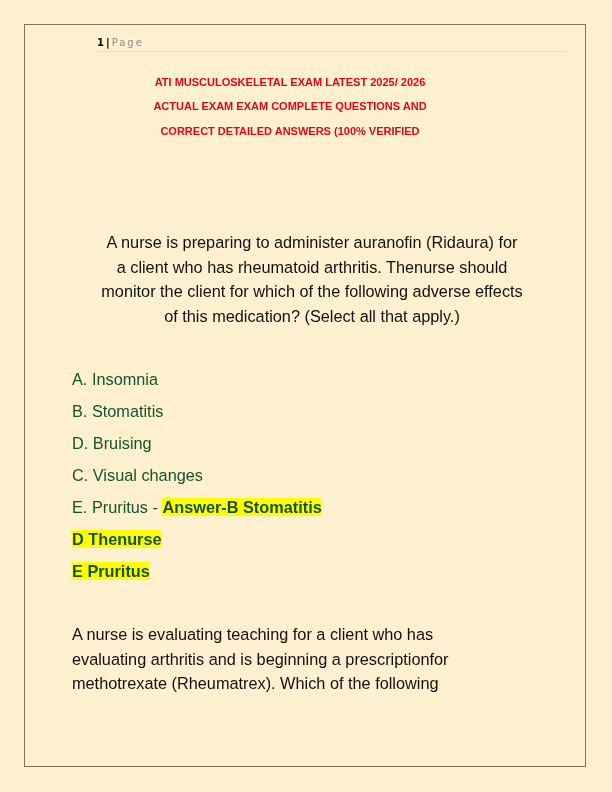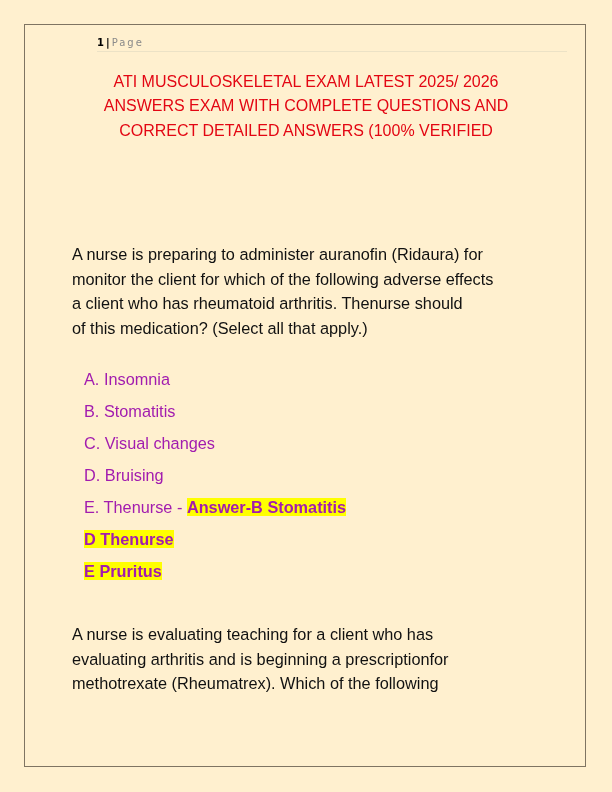--- a/index.html
+++ b/index.html
@@ -26,77 +26,77 @@
     font-family: "DejaVu Sans", sans-serif;
     font-size: 10px;
     line-height: 13px;
     margin-left: 31px;
   }
   .page-num { font-weight: bold; color: #000; }
   .page-sep { font-weight: bold; color: #000; margin: 0 2px; }
   .page-word { color: #8a8a8a; letter-spacing: 2px; }
   .title {
     position: absolute;
-    left: 72px; top: 70px;
+    left: 56px; top: 70px;
     width: 468px;
     text-align: center;
     color: #E30613;
-    font-weight: normal;
-    font-size: 16px;
+    font-weight: bold;
+    font-size: 11px;
     line-height: 24.3px;
   }
   .title-line { display: block; white-space: nowrap; }
   .para {
     position: absolute;
     left: 72px;
     width: 480px;
     color: #111;
     font-size: 16.3px;
     line-height: 24.5px;
   }
   .para .line { display: block; white-space: nowrap; }
-  #q1 { top: 242px; }
+  #q1 { top: 230px; text-align: center; }
   #q2 { top: 622px; }
   .opts {
     position: absolute;
-    left: 84px; top: 367px;
-    color: #a21caf;
+    left: 72px; top: 367px;
+    color: #14532d;
     font-size: 16.3px;
   }
   .opt { height: 32px; line-height: 24px; white-space: nowrap; }
   .hl { background: #FFFF00; font-weight: bold; }
 </style>
 </head>
 <body>
 
 <div class="page-border"></div>
 
 <div class="page-header">
   <span class="page-num">1</span><span class="page-sep">|</span><span class="page-word">Page</span>
 </div>
 
 <div class="title">
   <span class="title-line">ATI MUSCULOSKELETAL EXAM LATEST 2025/ 2026</span>
-  <span class="title-line">ANSWERS EXAM WITH COMPLETE QUESTIONS AND</span>
+  <span class="title-line">ACTUAL EXAM EXAM COMPLETE QUESTIONS AND</span>
   <span class="title-line">CORRECT DETAILED ANSWERS (100% VERIFIED</span>
 </div>
 
 <div class="para" id="q1">
   <span class="line">A nurse is preparing to administer auranofin (Ridaura) for</span>
+  <span class="line">a client who has rheumatoid arthritis. Thenurse should</span>
   <span class="line">monitor the client for which of the following adverse effects</span>
-  <span class="line">a client who has rheumatoid arthritis. Thenurse should</span>
   <span class="line">of this medication? (Select all that apply.)</span>
 </div>
 
 <div class="opts">
   <div class="opt"><span>A. Insomnia</span></div>
   <div class="opt"><span>B. Stomatitis</span></div>
+  <div class="opt"><span>D. Bruising</span></div>
   <div class="opt"><span>C. Visual changes</span></div>
-  <div class="opt"><span>D. Bruising</span></div>
-  <div class="opt"><span style="white-space:pre">E. Thenurse - </span><span class="hl">Answer-B Stomatitis</span></div>
+  <div class="opt"><span style="white-space:pre">E. Pruritus - </span><span class="hl">Answer-B Stomatitis</span></div>
   <div class="opt"><span class="hl">D Thenurse</span></div>
   <div class="opt"><span class="hl">E Pruritus</span></div>
 </div>
 
 <div class="para" id="q2">
   <span class="line">A nurse is evaluating teaching for a client who has</span>
   <span class="line">evaluating arthritis and is beginning a prescriptionfor</span>
   <span class="line">methotrexate (Rheumatrex). Which of the following</span>
 </div>
 

